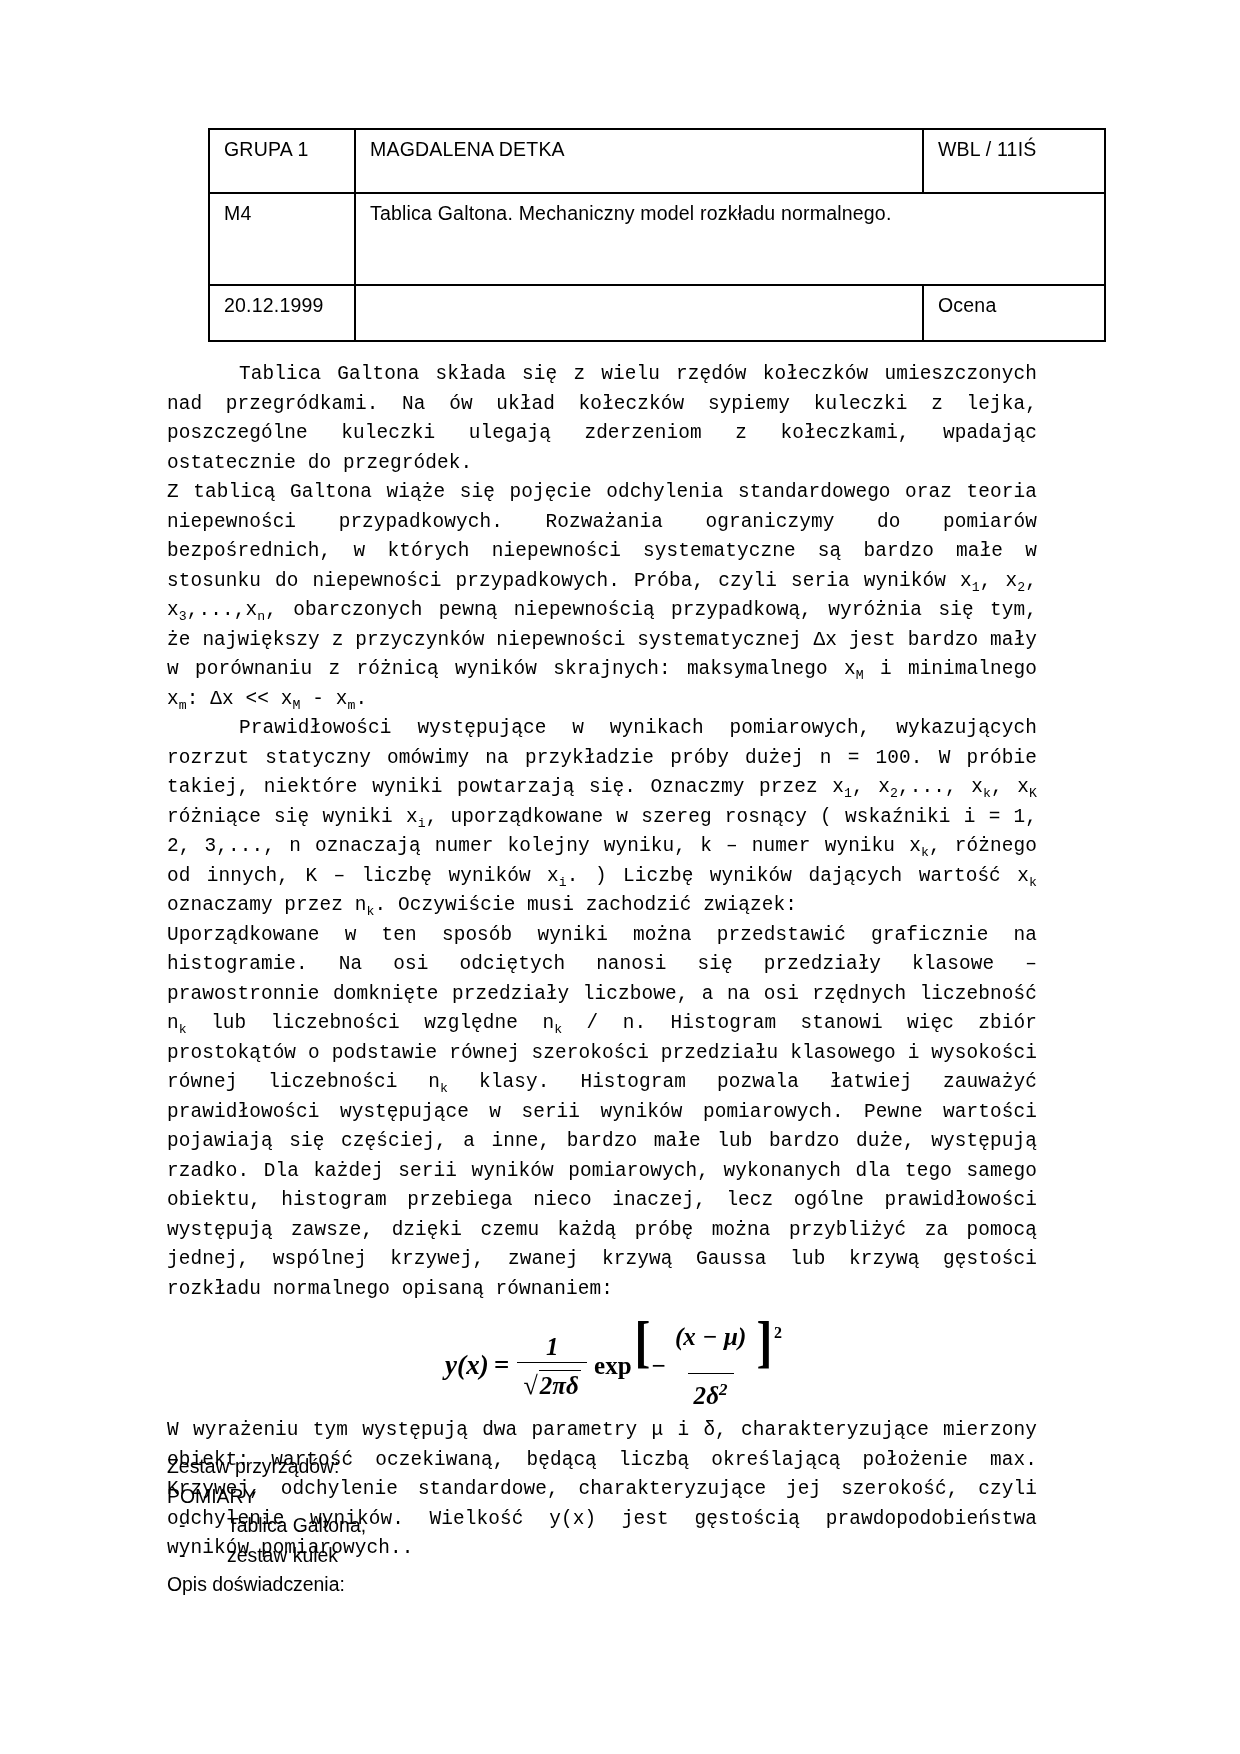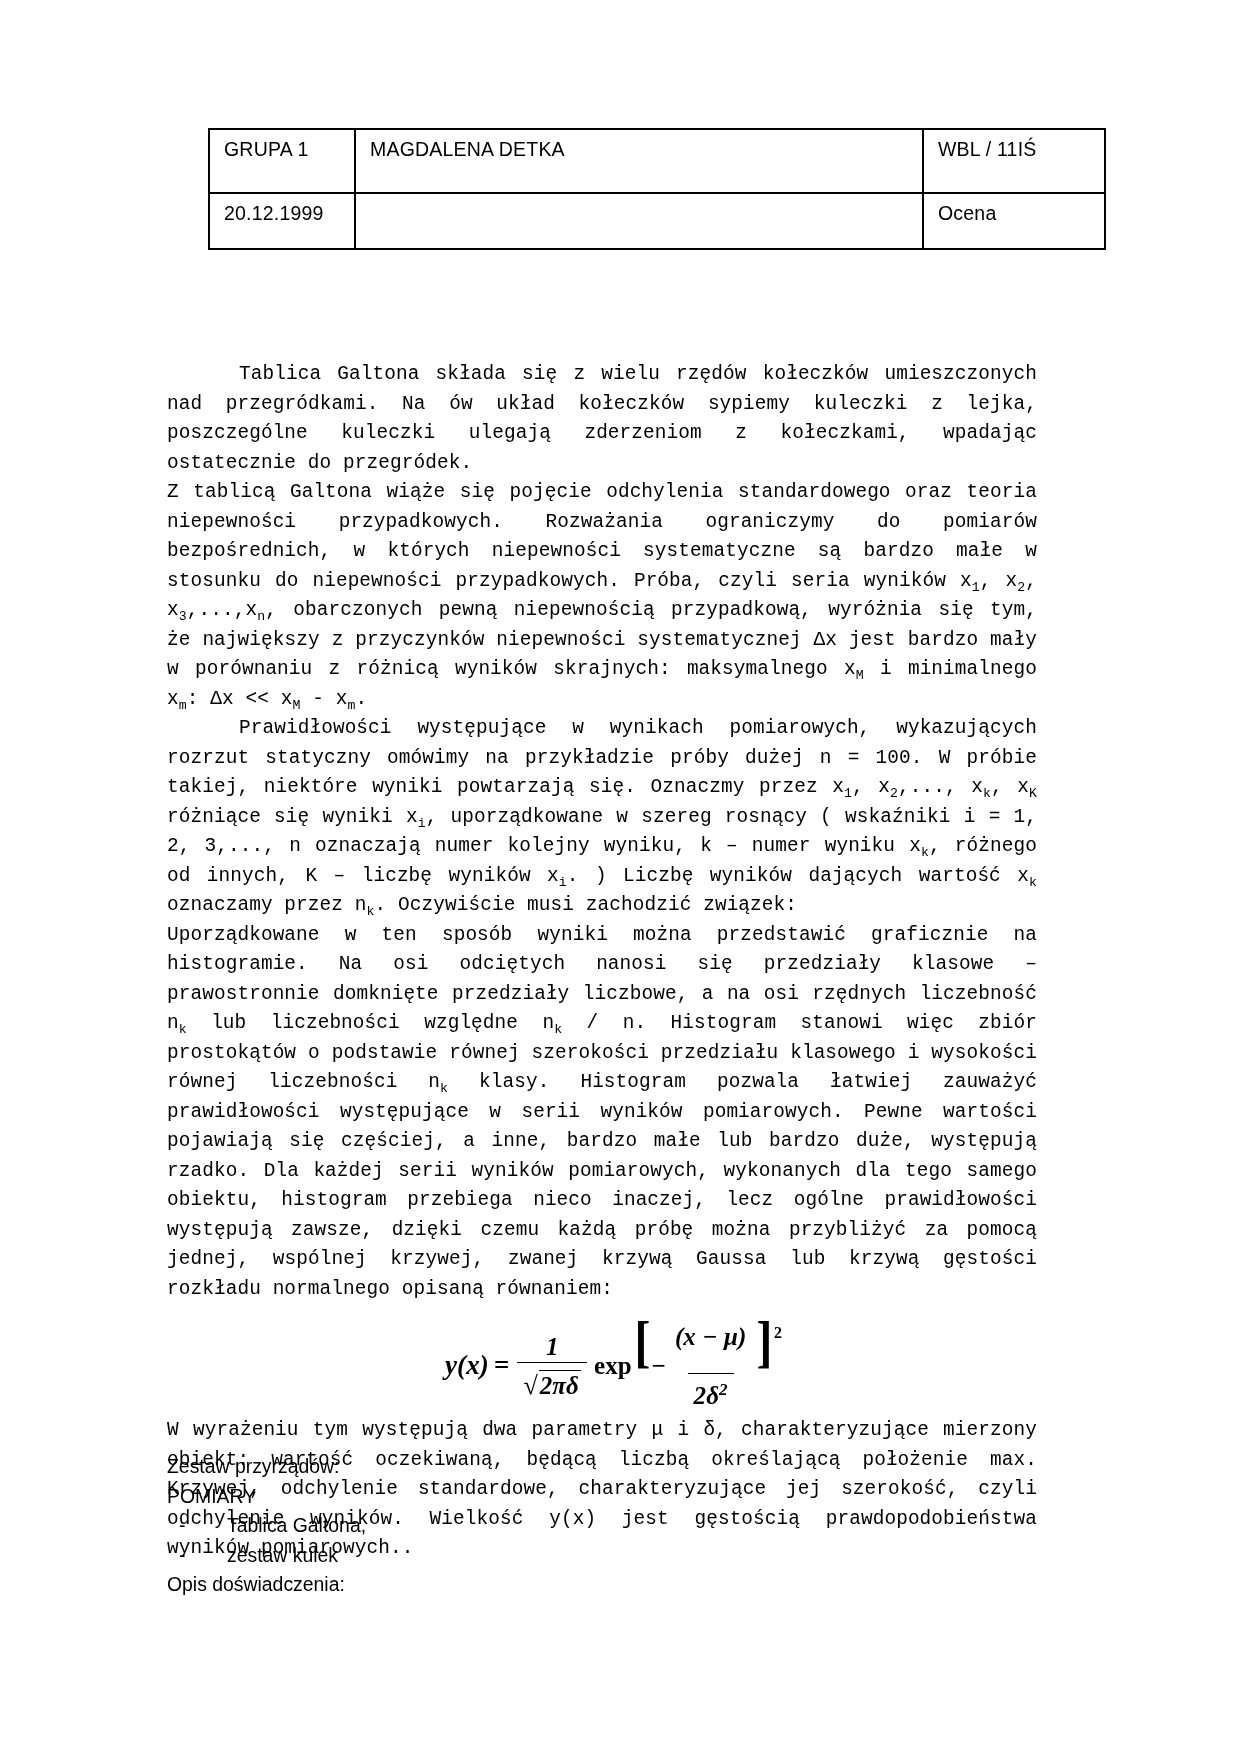--- a/index.html
+++ b/index.html
@@ -186,20 +186,24 @@
 <body>
 
 <div class="page">
 
   <table class="header-table">
     <tbody>
         <tr class="row1">
       <td class="col-a">GRUPA 1</td>
       <td class="col-b">MAGDALENA  DETKA</td>
       <td class="col-c">WBL / 11IŚ</td>
+    </tr>
+    <tr class="row2">
+      <td class="col-a">M4</td>
+      <td class="col-b cell-title" colspan="2">Tablica Galtona. Mechaniczny model rozkładu normalnego.</td>
     </tr>
     <tr class="row3">
       <td class="col-a">20.12.1999</td>
       <td class="col-b"></td>
       <td class="col-c">Ocena</td>
     </tr>
   </tbody>
     </table>
 
   <div class="body-text">

